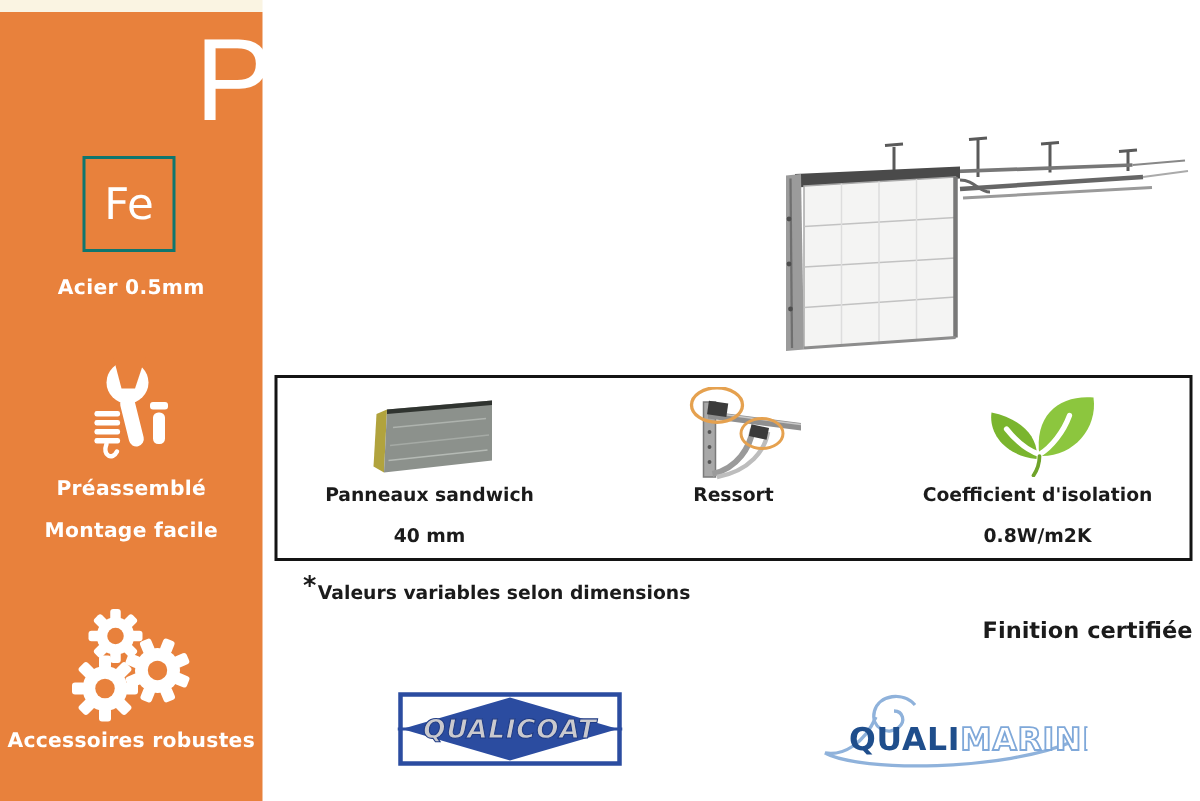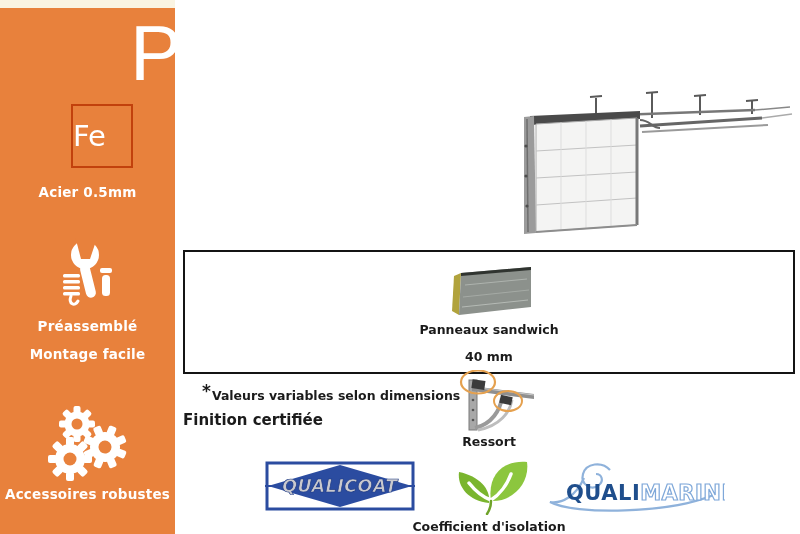--- a/index.html
+++ b/index.html
@@ -2,48 +2,48 @@
 <html><head>
 <meta charset="utf-8">
 <style>
   html,body{margin:0;padding:0;}
   body{font-family:"DejaVu Sans", sans-serif;}
   .canvas{position:relative;width:800px;height:534px;background:#ffffff;overflow:hidden;}
 
   
   .topstrip{position:absolute;left:0;top:0;width:175px;height:8px;background:#FAF4E2;}
   .sidebar{position:absolute;left:0;top:8px;width:175px;height:526px;background:#E8813C;}
-  .fe-box{position:absolute;left:71px;top:96px;width:58px;height:60px;border:2px solid #c2410c;
-          display:flex;align-items:center;justify-content:flex-start;}
+  .fe-box{position:absolute;left:55px;top:96px;width:58px;height:60px;border:2px solid #0f766e;
+          display:flex;align-items:center;justify-content:center;}
   .fe-box span{color:#ffffff;font-size:29px;font-weight:400;}
   .side-label{position:absolute;left:0;width:175px;text-align:center;color:#ffffff;
               font-weight:bold;font-size:13.5px;letter-spacing:0.2px;}
   .icon-abs{position:absolute;}
 
   
   .title-initial{position:absolute;left:130px;top:14px;font-size:78px;line-height:1;color:#ffffff;
                  z-index:3;font-family:"Liberation Sans", sans-serif;}
   .title-rest{position:absolute;left:178px;top:52px;font-size:37px;line-height:1;color:#1D1D1B;
               letter-spacing:0.5px;font-family:"Liberation Sans", sans-serif;}
 
   
   .hero{position:absolute;left:500px;top:84px;width:295px;height:152px;}
 
   
   .features{position:absolute;left:183px;top:250px;width:612px;height:124px;border:2px solid #141414;
-            box-sizing:border-box;background:#ffffff;display:flex;flex-direction:column;}
+            box-sizing:border-box;background:#ffffff;display:flex;}
   .feature-col{flex:1;display:flex;flex-direction:column;align-items:center;padding-top:5px;}
   .feature-icon{height:64px;display:flex;align-items:center;justify-content:center;}
   .feature-title{font-size:12.5px;font-weight:bold;color:#1B1B1B;white-space:nowrap;margin-top:1px;}
   .feature-value{font-size:12.5px;font-weight:bold;color:#1B1B1B;white-space:nowrap;margin-top:12px;}
 
   .footnote{position:absolute;left:202px;top:384px;font-size:12.5px;font-weight:bold;color:#1B1B1B;text-align:right;}
   .footnote .star{font-size:17px;position:relative;top:-3px;margin-right:1px;}
 
-  .finition-heading{position:absolute;left:183px;top:411px;width:612px;text-align:left;
+  .finition-heading{position:absolute;left:183px;top:411px;width:612px;text-align:right;
                     font-size:15px;font-weight:bold;color:#1B1B1B;}
 
   .qualicoat{position:absolute;left:265px;top:461px;}
   .qualimarine{position:absolute;left:540px;top:458px;}
 </style>
 </head>
 <body>
 
 <div class="canvas">
 

